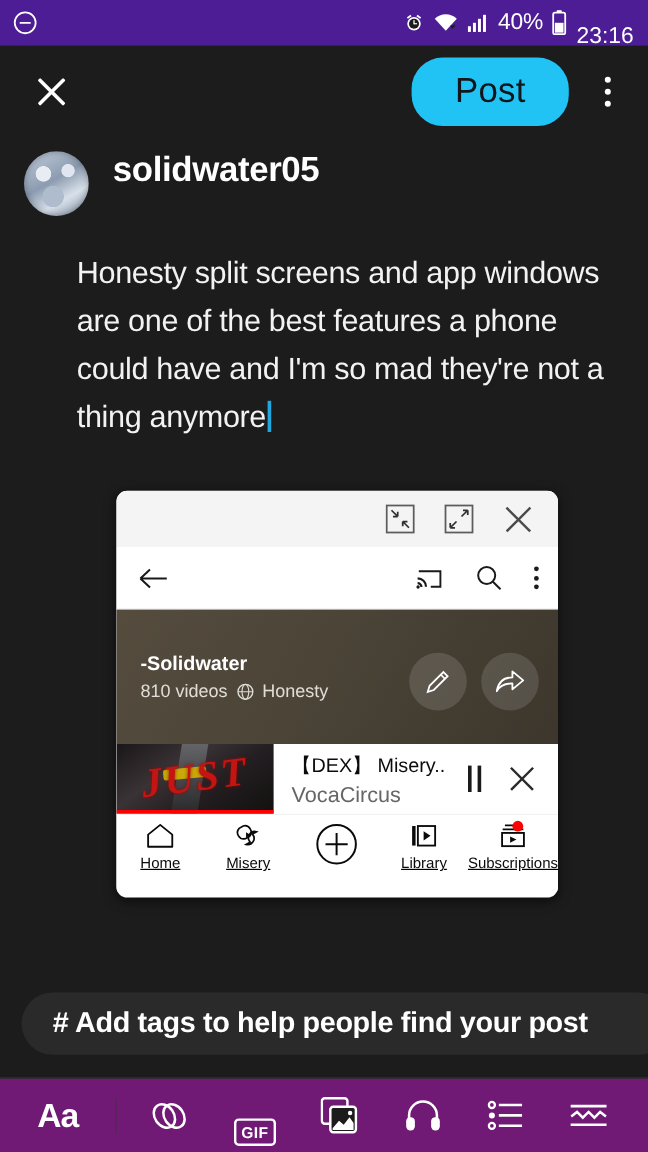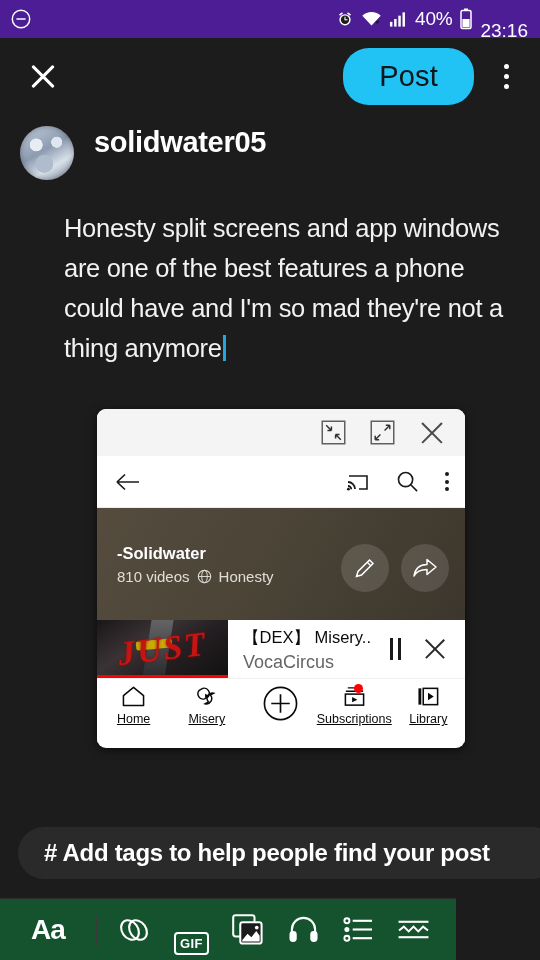--- a/index.html
+++ b/index.html
@@ -178,22 +178,22 @@
   .tagbar {
     position:absolute; left:18px; top:827px; width:540px; height:52px;
     background:#2a2a2a; border-radius:26px;
     display:flex; align-items:center; padding-left:26px;
     color:#fff; font-size:24px; font-weight:bold; letter-spacing:-0.3px;
     cursor:pointer;
   }
 
   
   .bottombar {
-    position:absolute; left:0; bottom:0; width:456px; height:62px;
-    background:#14532d; display:flex; align-items:center;
+    position:absolute; left:0; bottom:0; width:540px; height:62px;
+    background:#701a75; display:flex; align-items:center;
     border-top:1px solid #2c2c2c;
   }
   .bb-aa {
     color:#fff; font-size:28px; font-weight:bold; width:96px;
     text-align:center; cursor:pointer; letter-spacing:-1px;
   }
   .bb-divider { width:1px; height:30px; background:#3a3a3a; }
   .bb-icons { flex:1; display:flex; align-items:center; justify-content:space-around; padding:0 14px 0 8px; }
   .bb-ic { cursor:pointer; display:flex; align-items:center; justify-content:center; }
   .gif-box {
@@ -389,38 +389,38 @@
           <circle cx="19" cy="19" r="16.5" fill="none" stroke="#0a0a0a" stroke-width="1.7"></circle>
           <line x1="19" y1="9.5" x2="19" y2="28.5" stroke="#0a0a0a" stroke-width="1.7"></line>
           <line x1="9.5" y1="19" x2="28.5" y2="19" stroke="#0a0a0a" stroke-width="1.7"></line>
         </svg>
       </span>
       <span class="nav-label"></span>
     </div>
     <div class="nav-item">
       <span class="ic">
         <svg width="25" height="23" viewBox="0 0 26 24">
+          <rect x="2.5" y="3.5" width="3" height="17" fill="#0a0a0a"></rect>
+          <rect x="7.5" y="3.5" width="15" height="17" fill="none" stroke="#0a0a0a" stroke-width="1.6"></rect>
+          <path d="M12.5 8 L18.5 12 L12.5 16 Z" fill="#0a0a0a"></path>
+        </svg>
+      </span>
+      <span class="nav-label">Library</span>
+    </div>
+    <div class="nav-item">
+      <span class="ic">
+        <svg width="25" height="23" viewBox="0 0 26 24">
           <line x1="6" y1="3" x2="20" y2="3" stroke="#0a0a0a" stroke-width="1.5"></line>
           <line x1="4" y1="6.5" x2="22" y2="6.5" stroke="#0a0a0a" stroke-width="1.5"></line>
           <rect x="3.5" y="9.5" width="19" height="11.5" fill="none" stroke="#0a0a0a" stroke-width="1.6"></rect>
           <path d="M10.5 12.5 L16 15.3 L10.5 18 Z" fill="#0a0a0a"></path>
         </svg>
       </span>
       <span class="red-dot"></span>
       <span class="nav-label">Subscriptions</span>
-    </div>
-    <div class="nav-item">
-      <span class="ic">
-        <svg width="25" height="23" viewBox="0 0 26 24">
-          <rect x="2.5" y="3.5" width="3" height="17" fill="#0a0a0a"></rect>
-          <rect x="7.5" y="3.5" width="15" height="17" fill="none" stroke="#0a0a0a" stroke-width="1.6"></rect>
-          <path d="M12.5 8 L18.5 12 L12.5 16 Z" fill="#0a0a0a"></path>
-        </svg>
-      </span>
-      <span class="nav-label">Library</span>
     </div>
   </div>
 </div>
 
 <div class="tagbar"># Add tags to help people find your post</div>
 
 <div class="bottombar">
   <div class="bb-aa">Aa</div>
   <div class="bb-divider"></div>
   <div class="bb-icons">

